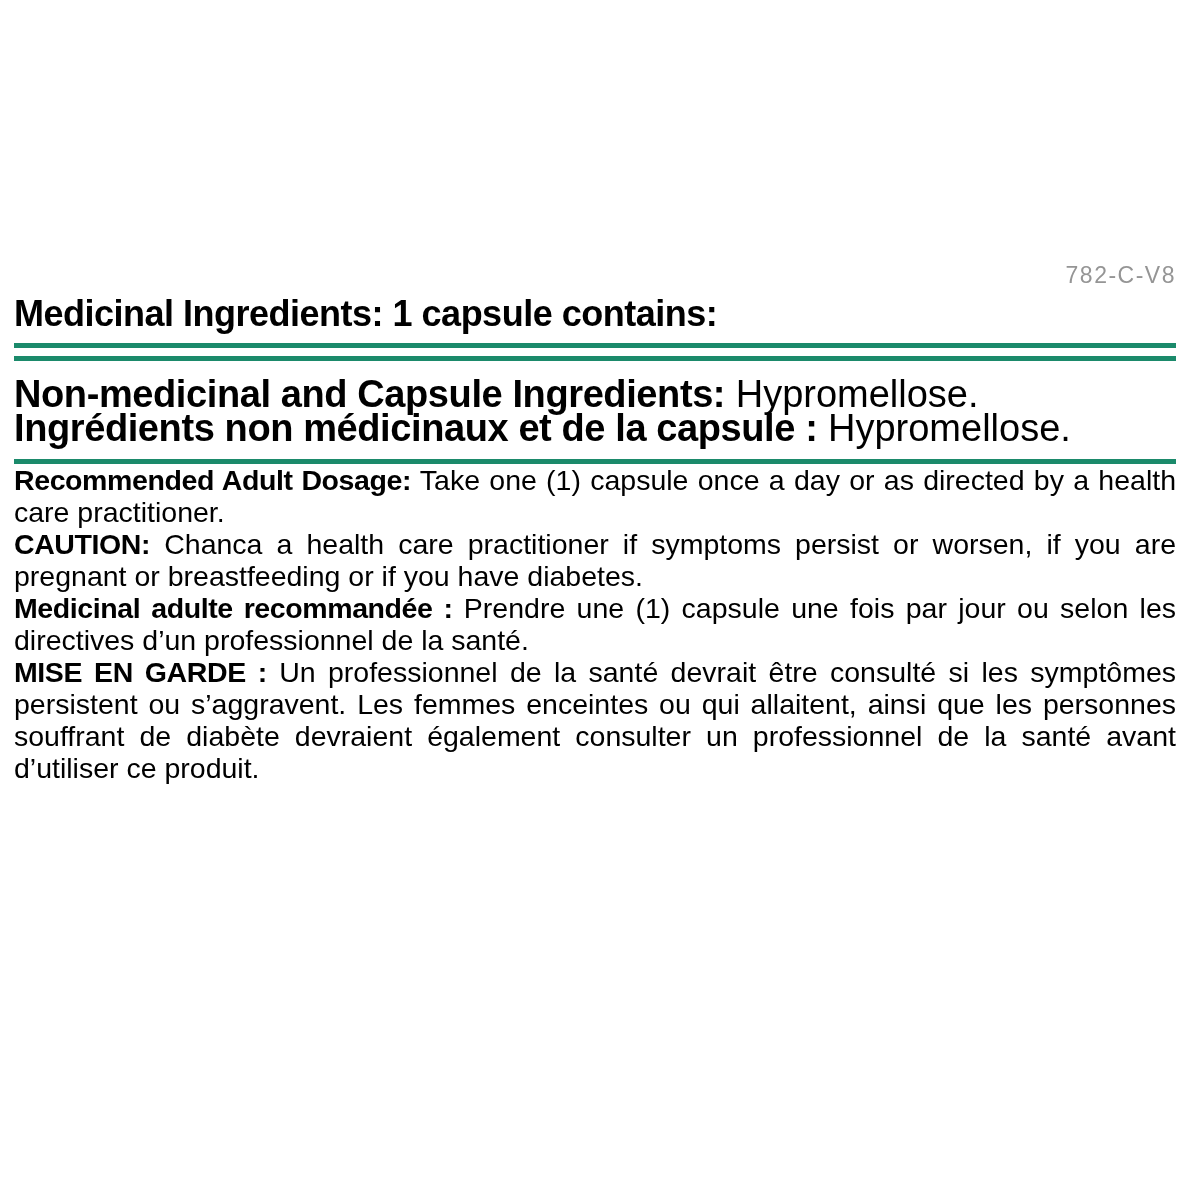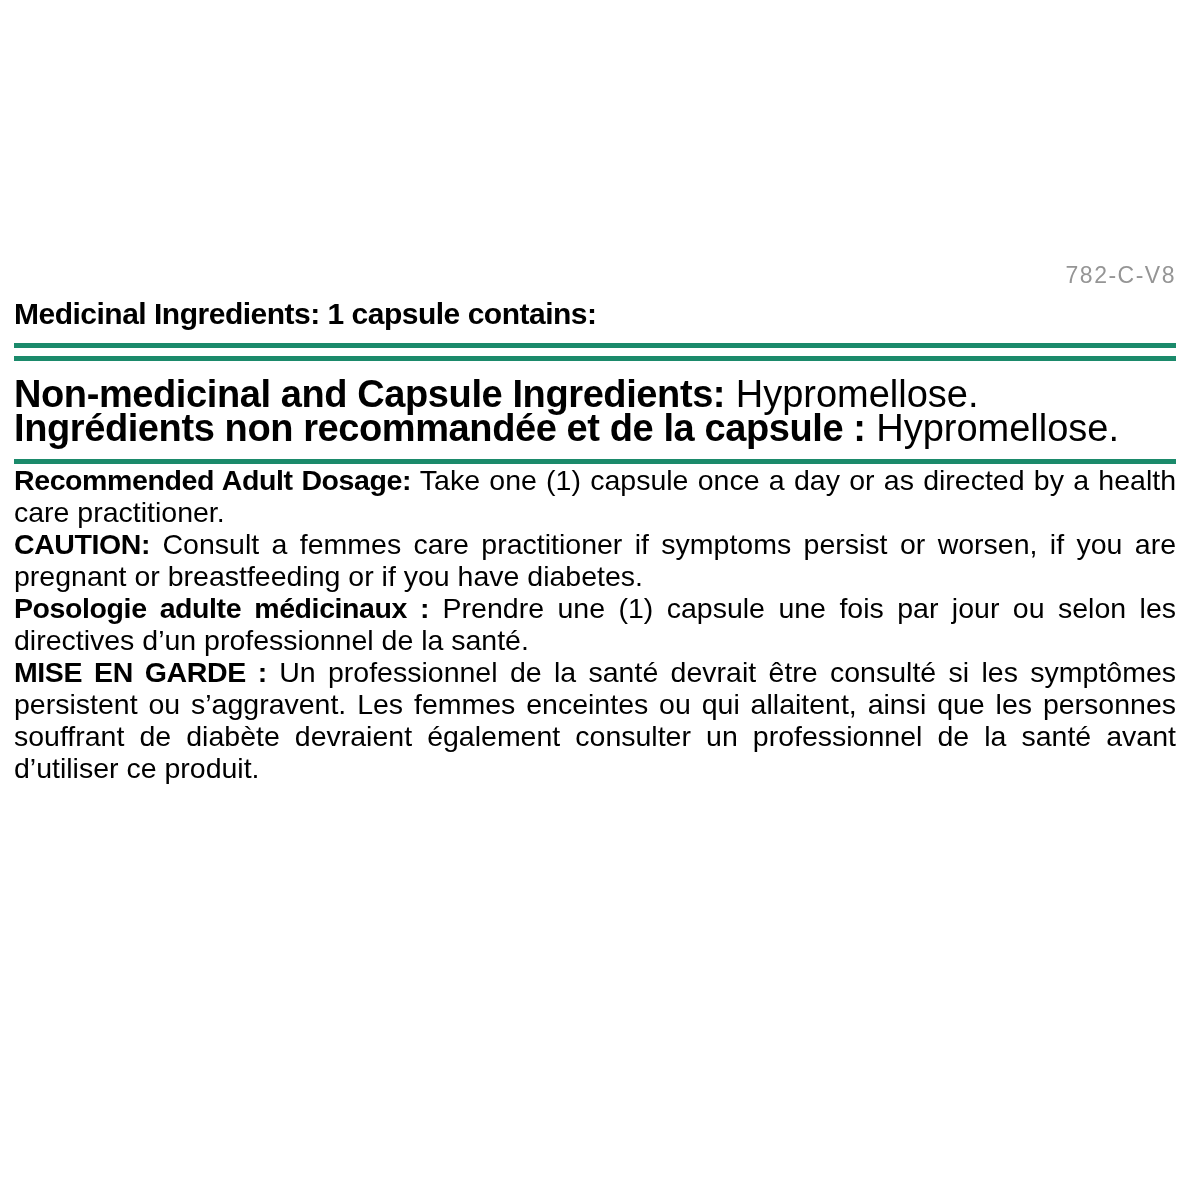--- a/index.html
+++ b/index.html
@@ -16,21 +16,21 @@
   .code-line {
     text-align: right;
     font-size: 23px;
     letter-spacing: 1.5px;
     color: #959595;
     margin: 0 0 8px 0;
   }
 
   .heading {
     font-weight: bold;
-    font-size: 30px;
+    font-size: 36px;
     line-height: 34px;
     letter-spacing: -0.5px;
     margin: 0;
   }
 
   .rule {
     height: 5px;
     background: var(--accent, #1b8a6b);
     border: none;
     margin: 0;
@@ -77,26 +77,26 @@
 
     <p class="heading">Medicinal Ingredients: 1 capsule contains:</p>
 
     <div class="rule rule-1"></div>
 
 
     <div class="rule rule-2"></div>
 
     <div class="nonmed-block">
       <p class="nonmed-line"><span class="lead-bold">Non-medicinal and Capsule Ingredients:</span> <span>Hypromellose.</span></p>
-      <p class="nonmed-line"><span class="lead-bold">Ingrédients non recommandée et de la capsule :</span> <span>Hypromellose.</span></p>
+      <p class="nonmed-line"><span class="lead-bold">Ingrédients non médicinaux et de la capsule :</span> <span>Hypromellose.</span></p>
     </div>
 
     <div class="rule rule-3"></div>
 
     <div class="dosage-block">
       <p><span class="lead-bold">Recommended Adult Dosage:</span> <span>Take one (1) capsule once a day or as directed by a health care practitioner.</span></p>
-      <p><span class="lead-bold">CAUTION:</span> <span>Consult a femmes care practitioner if symptoms persist or worsen, if you are pregnant or breastfeeding or if you have diabetes.</span></p>
-      <p><span class="lead-bold">Posologie adulte médicinaux :</span> <span>Prendre une (1) capsule une fois par jour ou selon les directives d’un professionnel de la santé.</span></p>
+      <p><span class="lead-bold">CAUTION:</span> <span>Chanca a health care practitioner if symptoms persist or worsen, if you are pregnant or breastfeeding or if you have diabetes.</span></p>
+      <p><span class="lead-bold">Medicinal adulte recommandée :</span> <span>Prendre une (1) capsule une fois par jour ou selon les directives d’un professionnel de la santé.</span></p>
       <p><span class="lead-bold">MISE EN GARDE :</span> <span>Un professionnel de la santé devrait être consulté si les symptômes persistent ou s’aggravent. Les femmes enceintes ou qui allaitent, ainsi que les personnes souffrant de diabète devraient également consulter un professionnel de la santé avant d’utiliser ce produit.</span></p>
     </div>
 
   </div>
 </div>
 
 </body></html>

